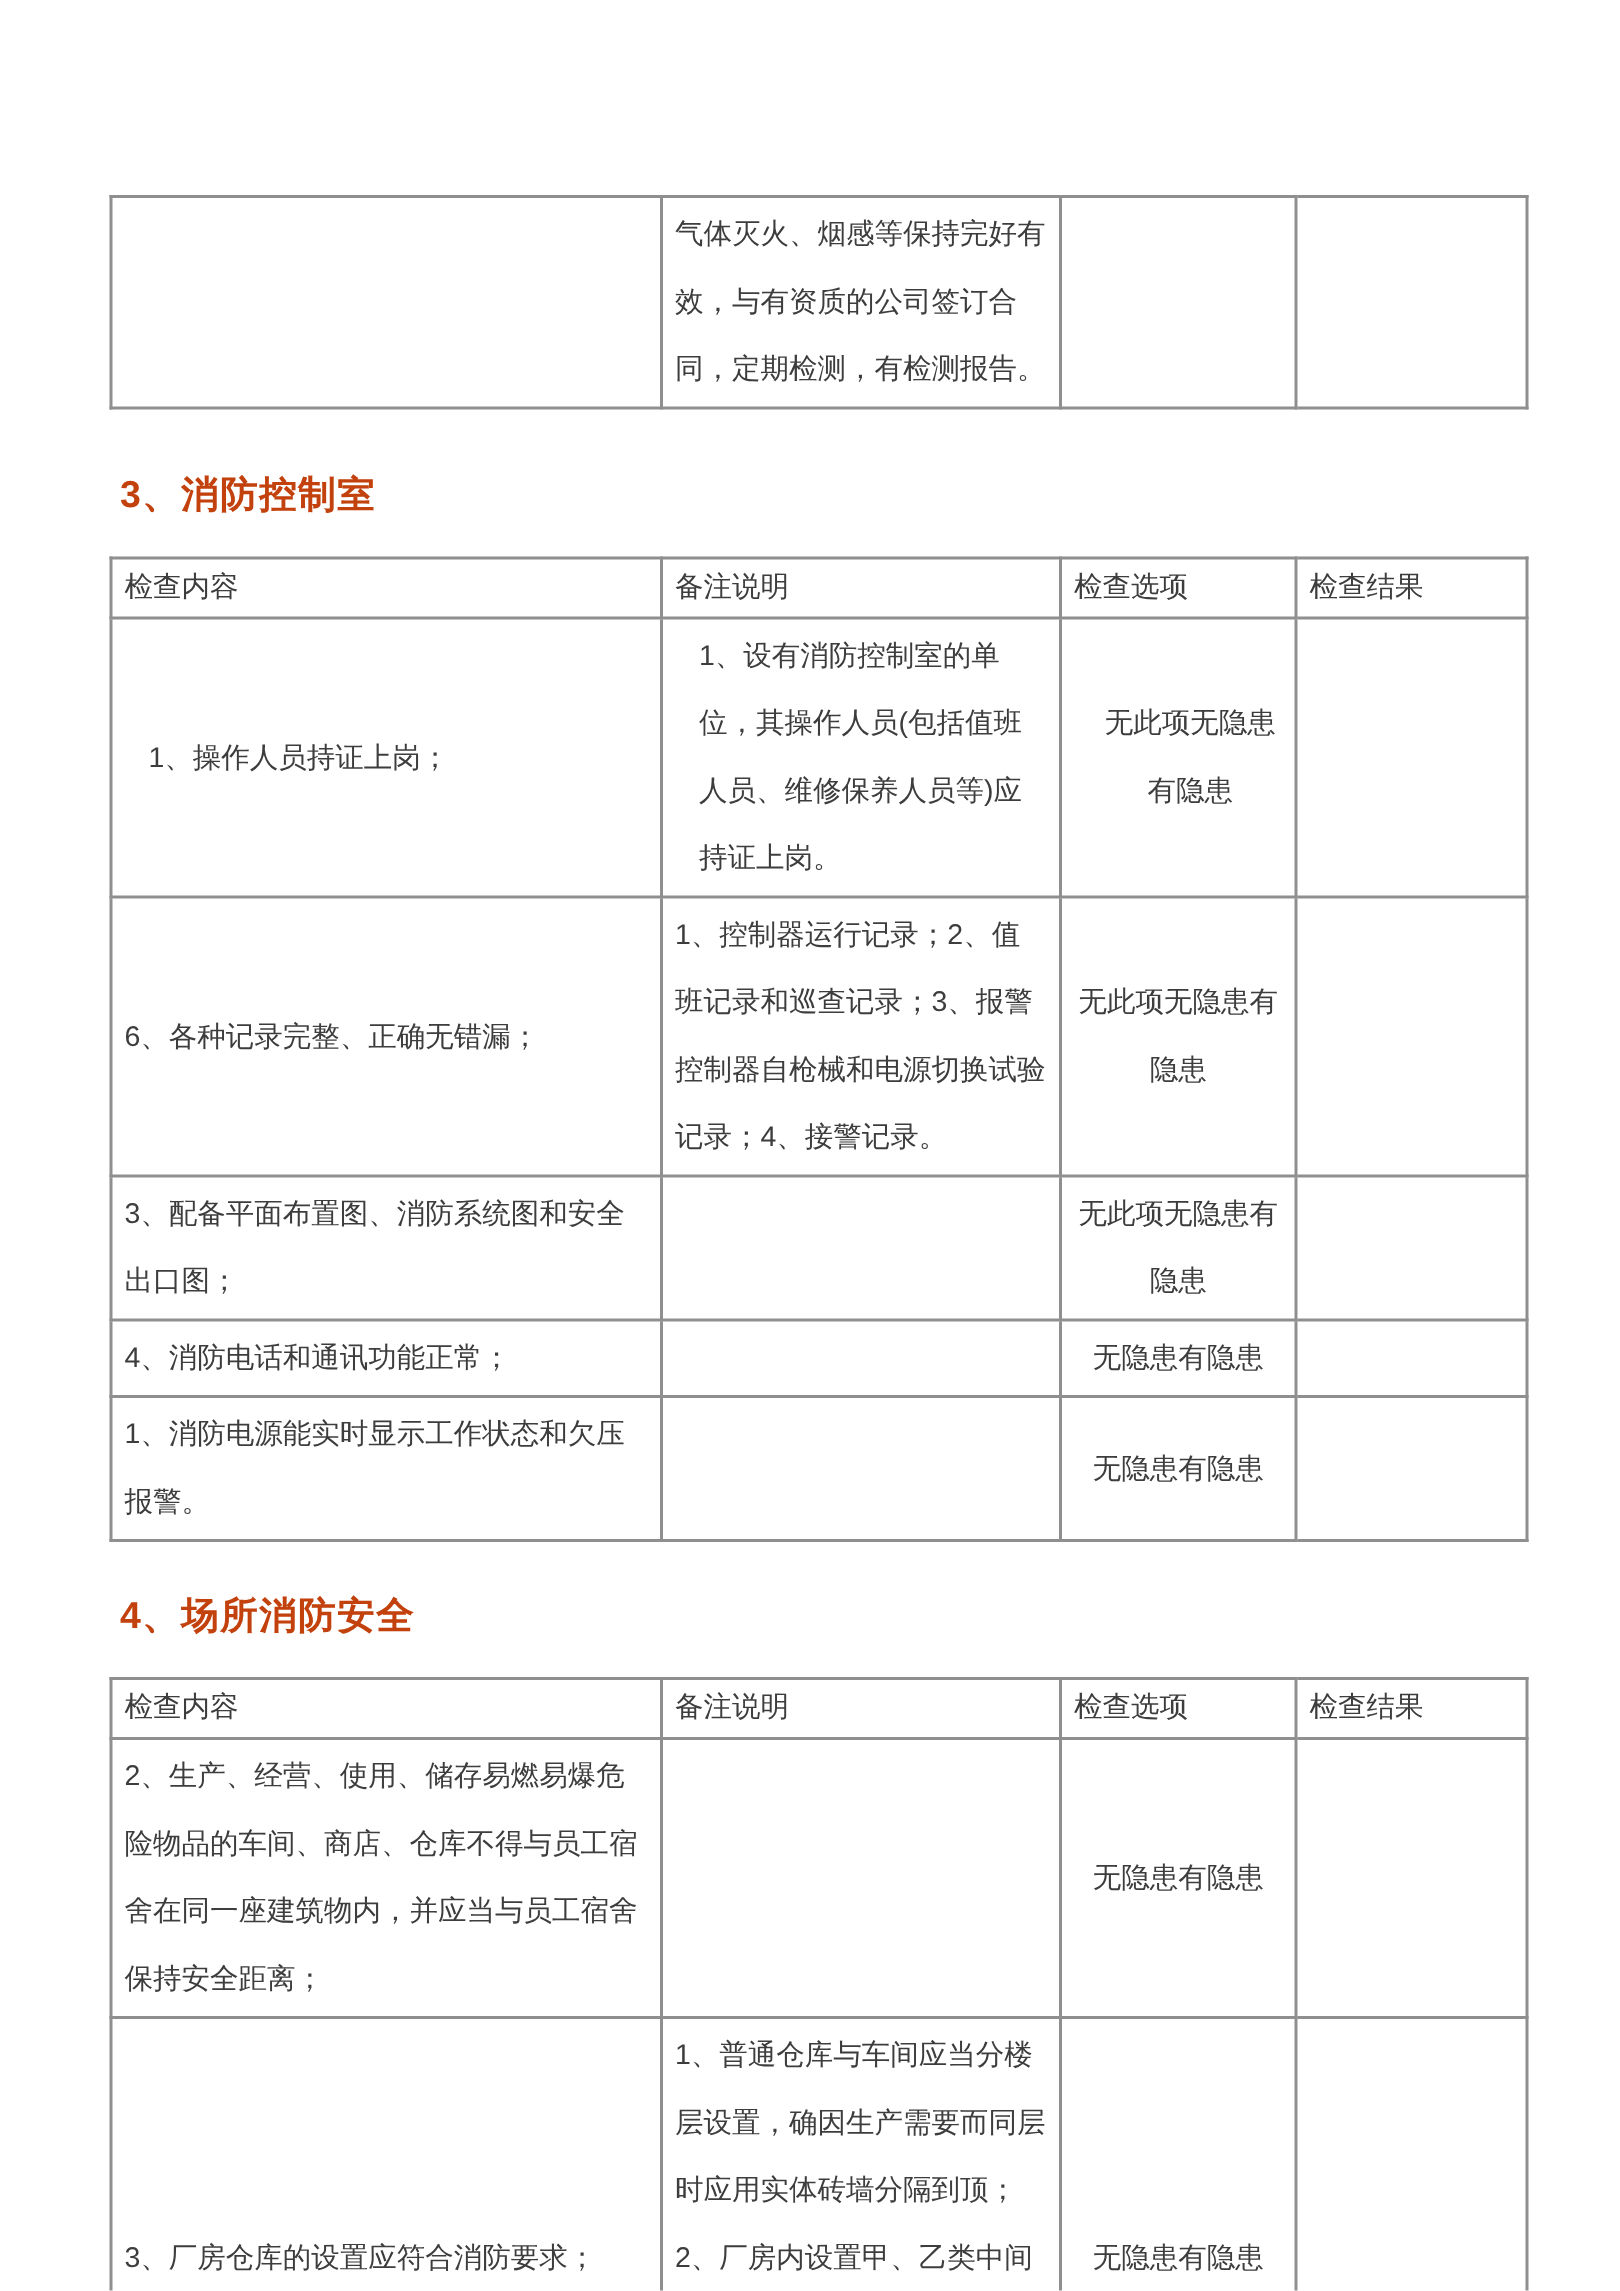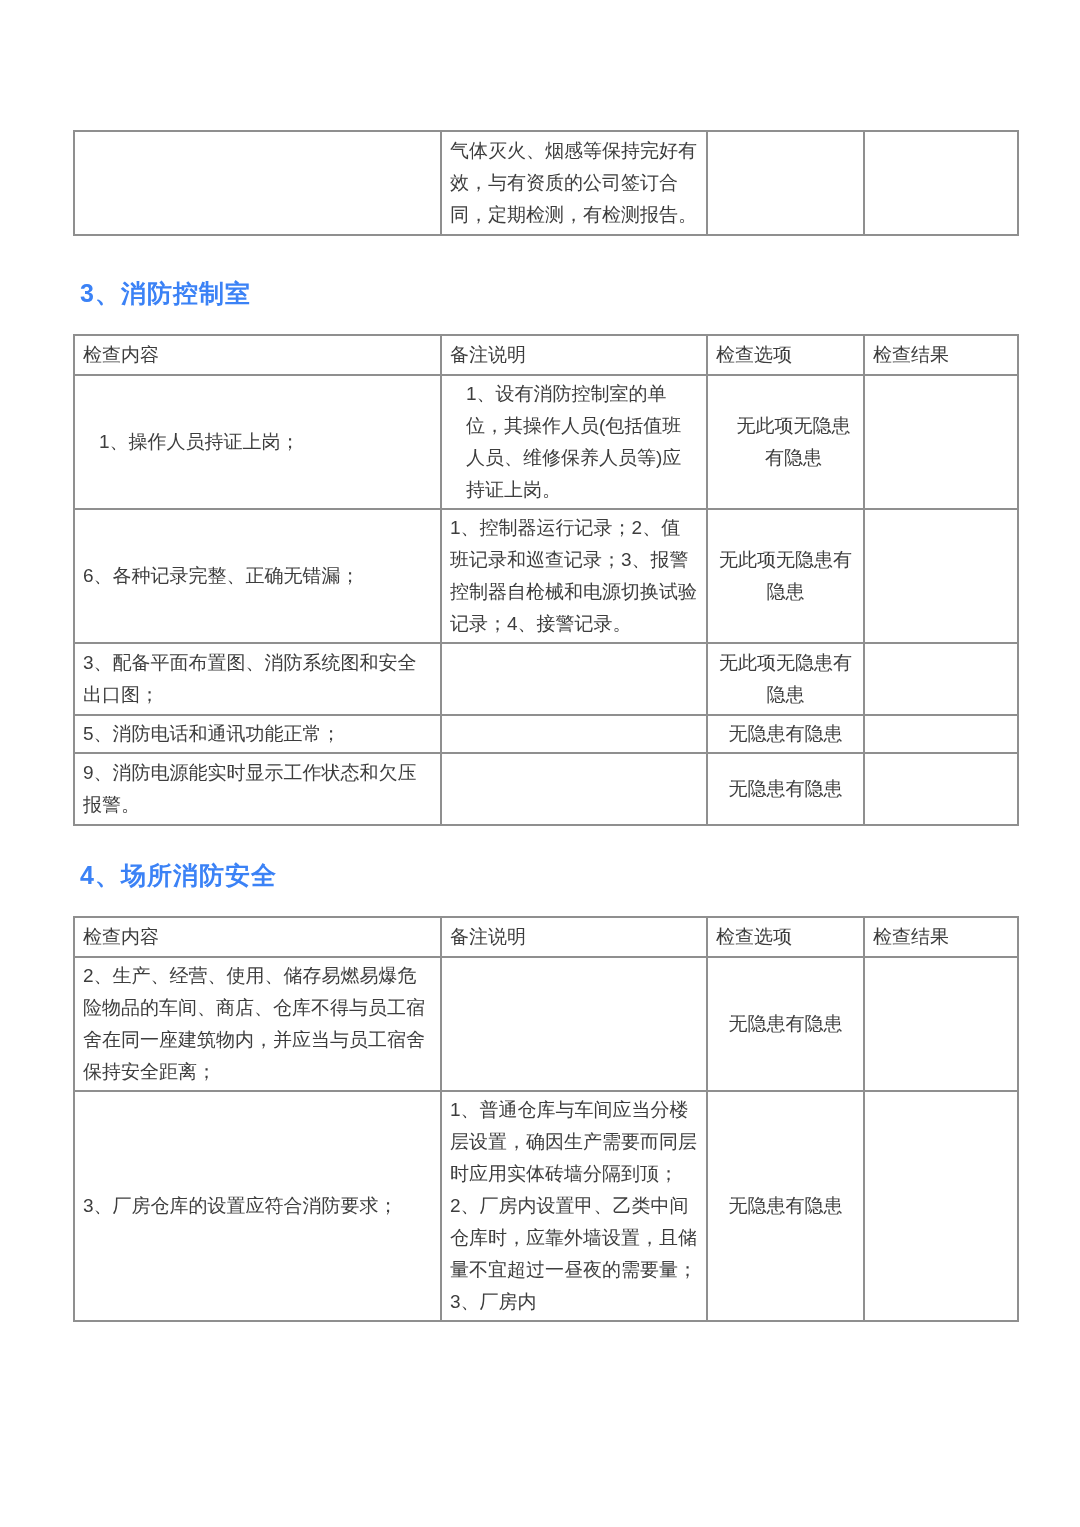--- a/index.html
+++ b/index.html
@@ -20,21 +20,21 @@
   }
   table.check-table {
     border-collapse: collapse;
     table-layout: fixed;
     width: 944px;
     margin-left: 73px;
     font-size: 19px;
   }
   table.check-table td, table.check-table th {
     border: 2px solid #8f8f8f;
-    line-height: 32px;
+    line-height: 45px;
     padding: 2px 8px;
     vertical-align: middle;
     font-weight: normal;
     word-break: break-all;
     overflow-wrap: anywhere;
   }
   table.check-table th {
     text-align: left;
     height: 34px;
     line-height: 30px;
@@ -47,21 +47,21 @@
   td.cell-remark  { text-align: left; }
   td.cell-options { text-align: center; }
   td.cell-result  { text-align: center; }
 
   table.frag { margin-top: 130px; }
   table.frag td { height: 98px; }
 
   h2.section-heading {
     font-size: 25px;
     font-weight: bold;
-    color: #3b82f6;
+    color: #c2410c;
     margin: 42px 0 26px 80px;
     line-height: 30px;
     letter-spacing: 1px;
   }
   h2.h-sec4 { margin-top: 34px; }
 
   
   tr.h1 td { height: 32px; }
   tr.h2 td { height: 66px; }
   tr.h3 td { height: 96px; padding-left: 24px; }
@@ -118,27 +118,27 @@
       <td class="cell-options">无此项无隐患有隐患</td>
       <td class="cell-result"></td>
     </tr>
     <tr class="h2">
       <td class="cell-content">3、配备平面布置图、消防系统图和安全出口图；</td>
       <td class="cell-remark"></td>
       <td class="cell-options">无此项无隐患有隐患</td>
       <td class="cell-result"></td>
     </tr>
     <tr class="h1">
-      <td class="cell-content">5、消防电话和通讯功能正常；</td>
+      <td class="cell-content">4、消防电话和通讯功能正常；</td>
       <td class="cell-remark"></td>
       <td class="cell-options">无隐患有隐患</td>
       <td class="cell-result"></td>
     </tr>
     <tr class="h2">
-      <td class="cell-content">9、消防电源能实时显示工作状态和欠压报警。</td>
+      <td class="cell-content">1、消防电源能实时显示工作状态和欠压报警。</td>
       <td class="cell-remark"></td>
       <td class="cell-options">无隐患有隐患</td>
       <td class="cell-result"></td>
     </tr>
   </tbody>
     </table>
 
   <h2 class="section-heading h-sec4">4、场所消防安全</h2>
 
   <table class="check-table">

